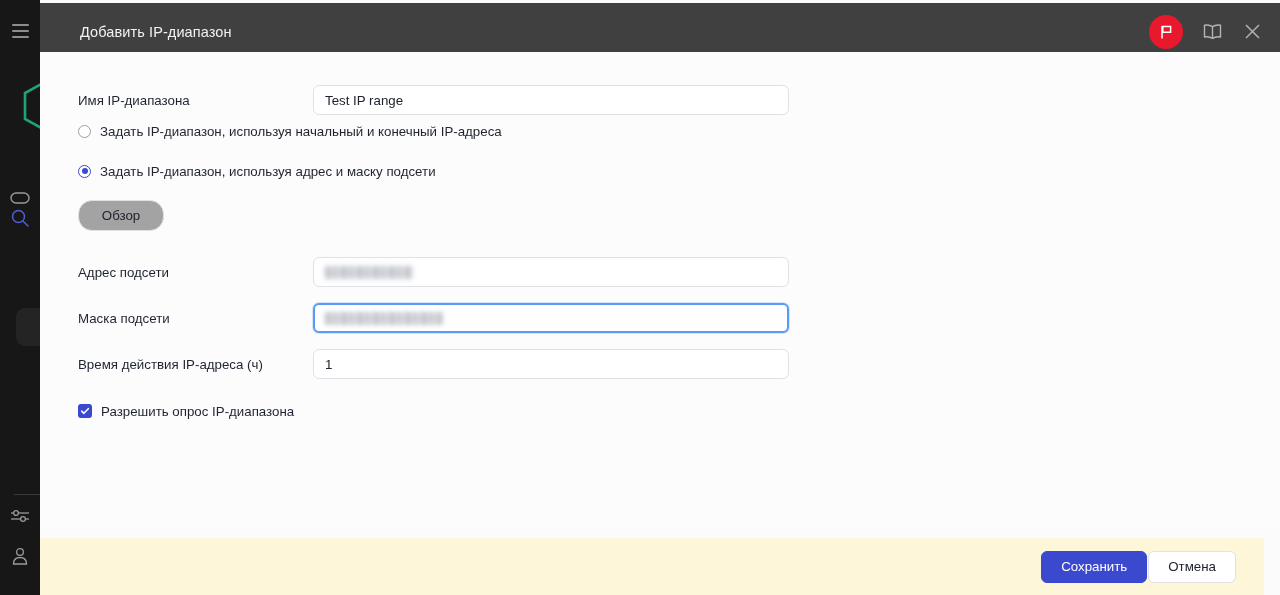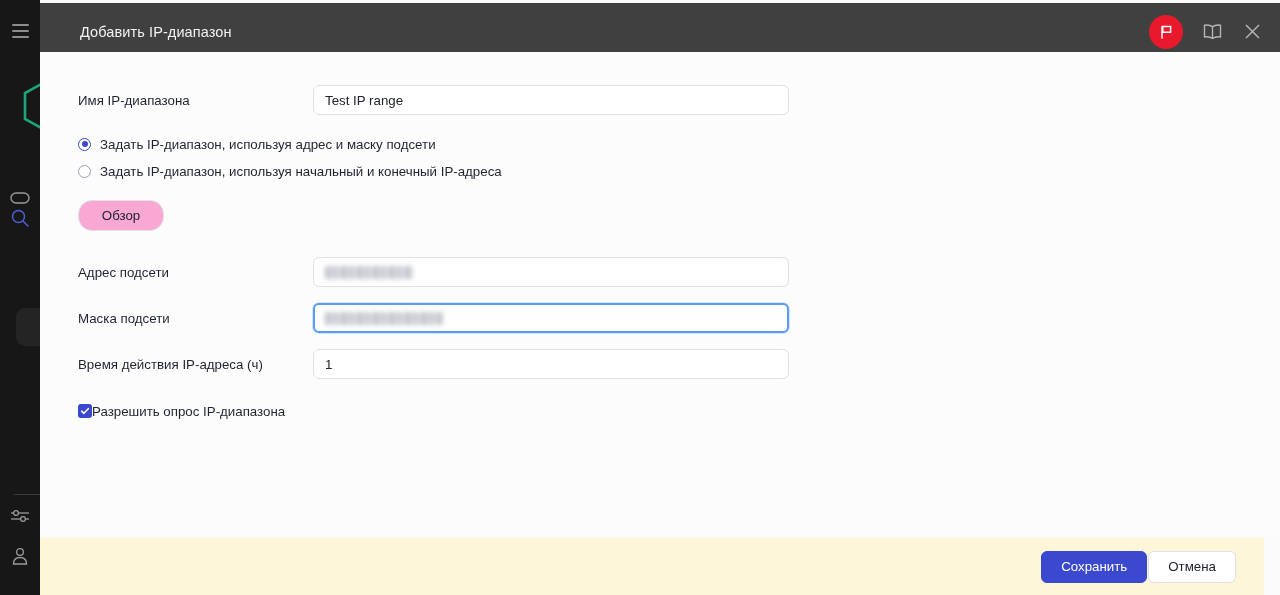--- a/index.html
+++ b/index.html
@@ -150,32 +150,32 @@
   .radio.checked::after {
     content: ""; position: absolute;
     left: 2.5px; top: 2.5px;
     width: 6px; height: 6px; border-radius: 50%;
     background: #3b49cf;
   }
   .radio-label { font-size: 13.3px; color: #1f2430; }
 
   .btn-outline {
     height: 31px; min-width: 86px;
-    background: #f9a8d4;
+    background: #a3a3a3;
     border: 1px solid #dfe1e6;
     border-radius: 14px;
     font-size: 13.3px; color: #20242e;
     font-family: inherit;
     cursor: pointer;
     padding: 0 16px;
   }
 
   .check-row {
     display: flex; align-items: center;
-    height: 22px;
+    gap: 9px; height: 22px;
   }
   .checkbox {
     width: 14px; height: 14px;
     border-radius: 3px;
     background: #3b49cf;
     flex: none;
     display: flex; align-items: center; justify-content: center;
     cursor: pointer;
   }
   .check-label { font-size: 13.3px; color: #1f2430; }
@@ -291,28 +291,28 @@
 
       
       <div class="row" style="margin-top:33px">
         <div class="row-label">Имя IP-диапазона</div>
         <div class="field">
           <span>Test IP range</span>
         </div>
       </div>
 
       
+      <div class="radio-row" style="margin-top:5px">
+        <span class="radio"></span>
+        <span class="radio-label">Задать IP-диапазон, используя начальный и конечный IP-адреса</span>
+      </div>
+
       <div class="radio-row" style="margin-top:18px">
         <span class="radio checked"></span>
         <span class="radio-label">Задать IP-диапазон, используя адрес и маску подсети</span>
-      </div>
-
-      <div class="radio-row" style="margin-top:5px">
-        <span class="radio"></span>
-        <span class="radio-label">Задать IP-диапазон, используя начальный и конечный IP-адреса</span>
       </div>
 
       
       <button class="btn-outline" style="margin-top:18px">Обзор</button>
 
       
       <div class="row" style="margin-top:26px">
         <div class="row-label">Адрес подсети</div>
         <div class="field">
           <span class="blurred" style="width:88px"></span>

